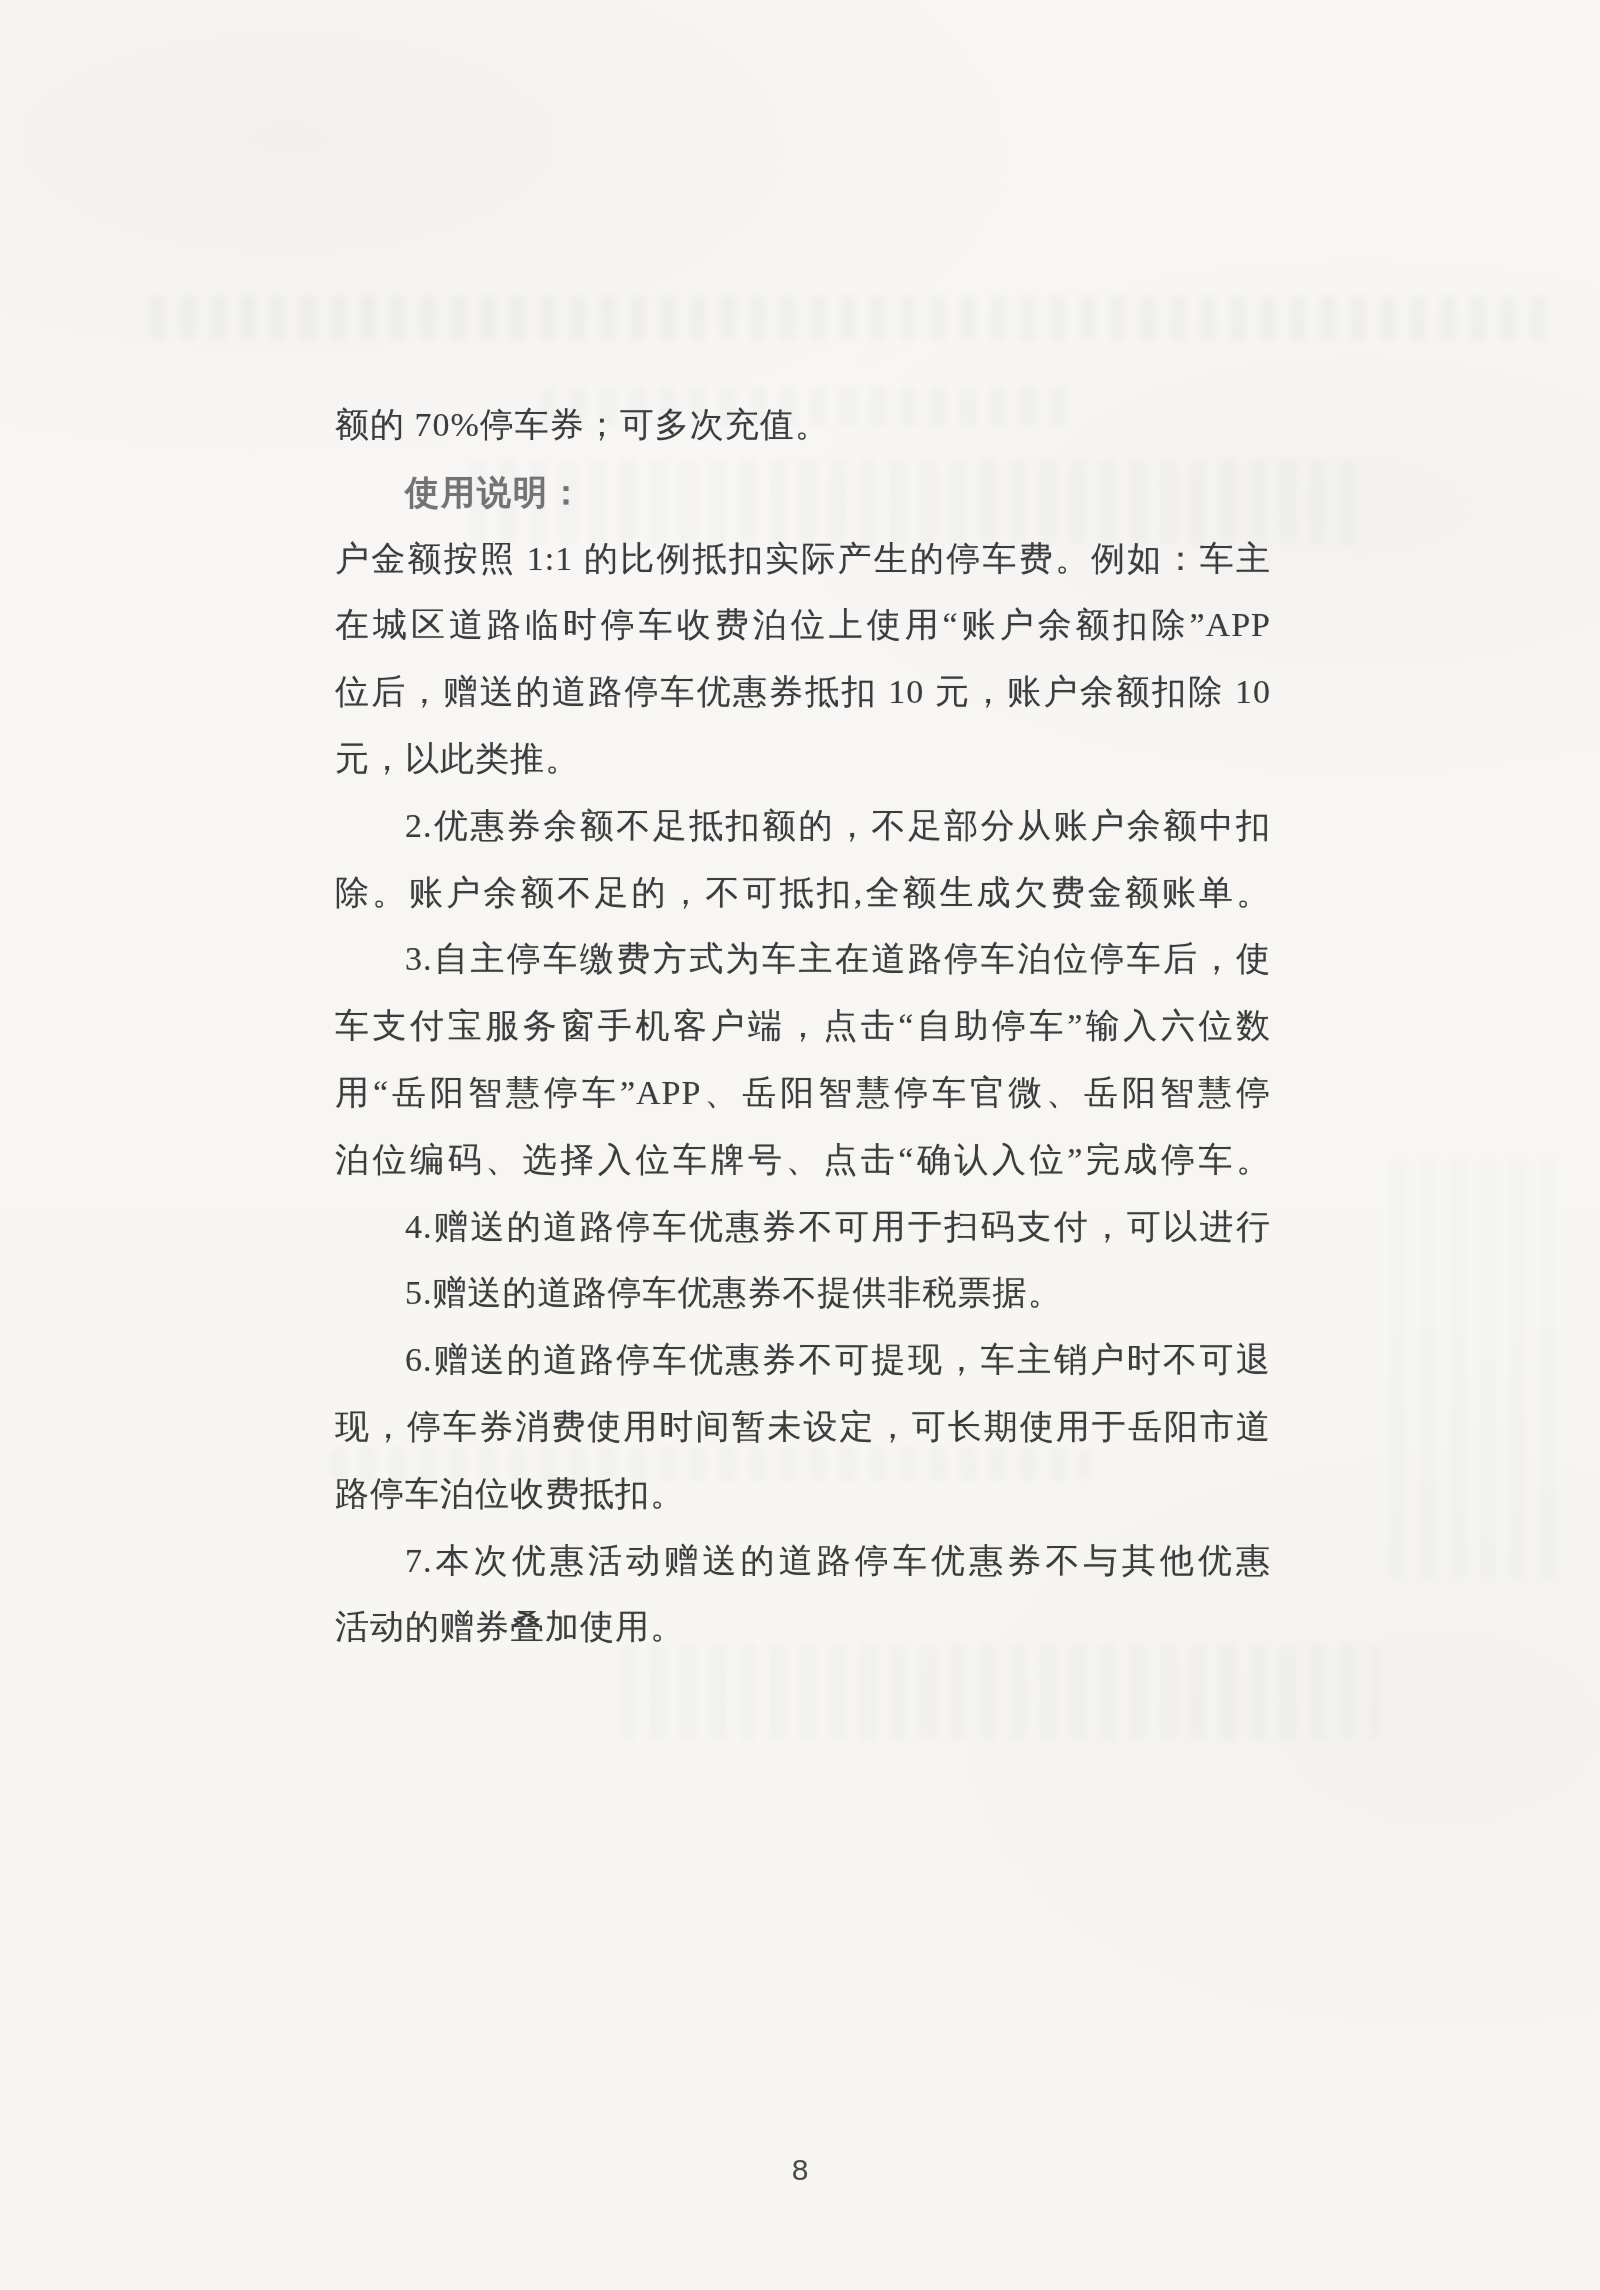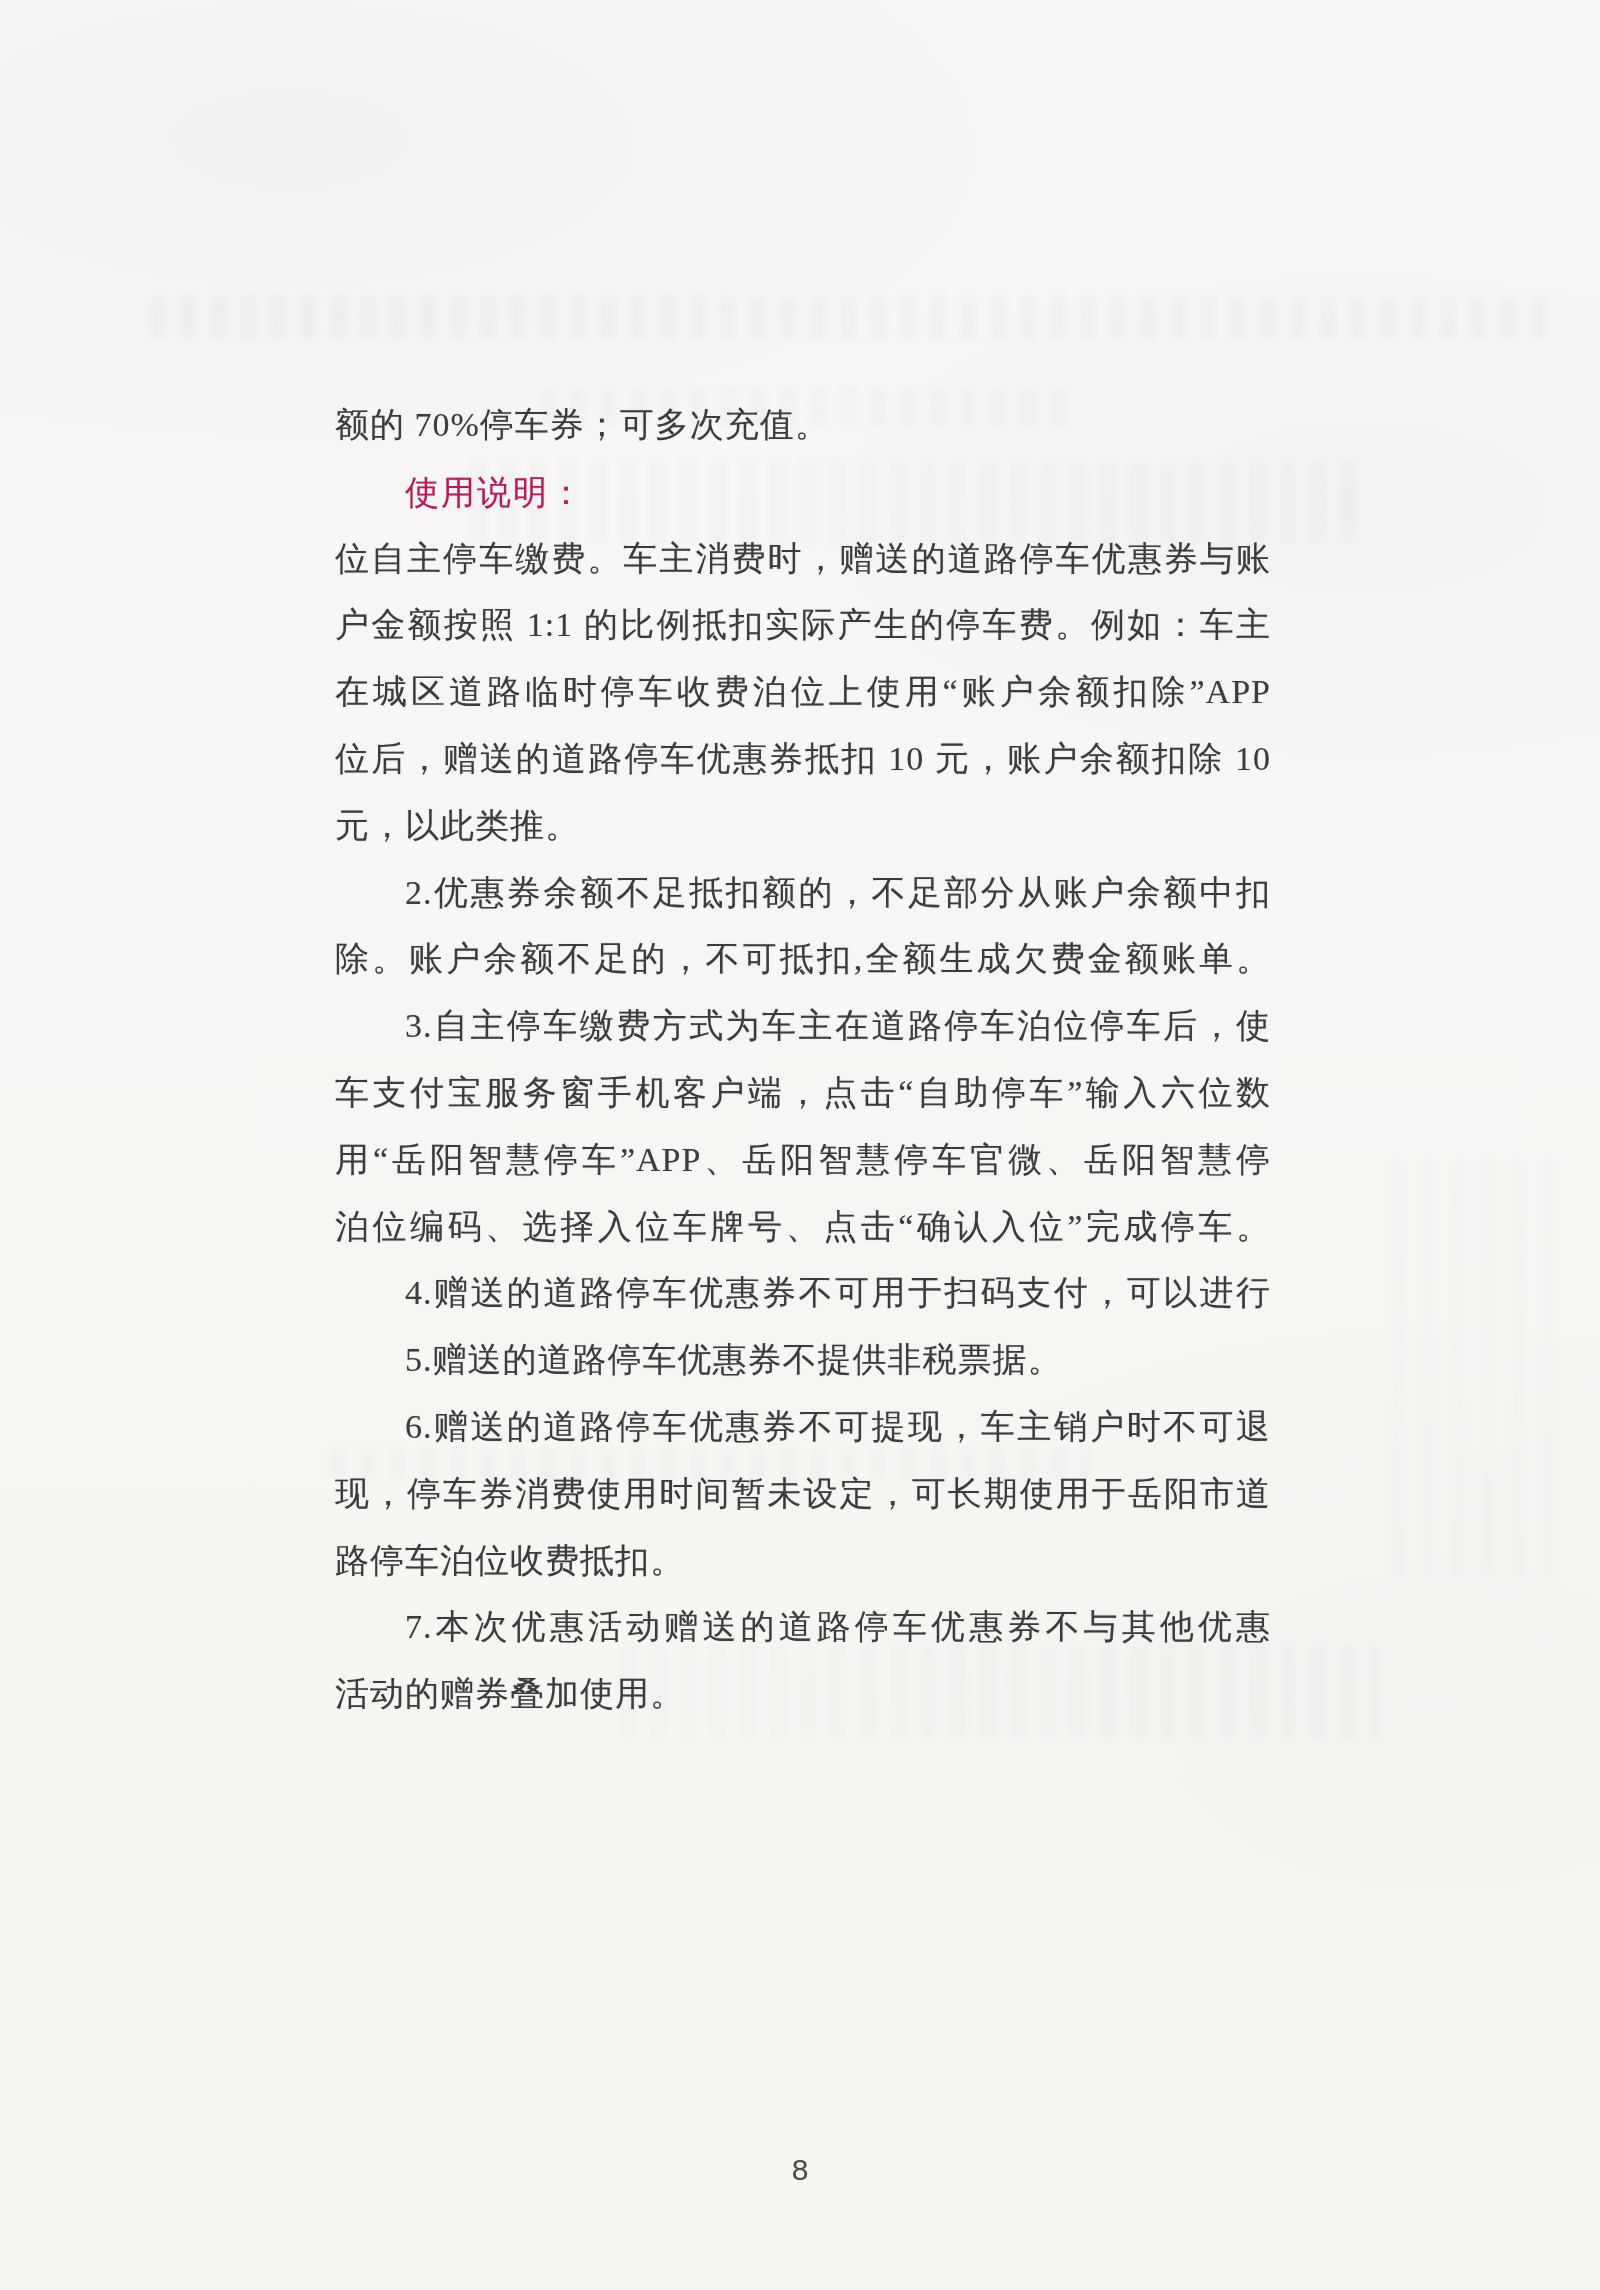--- a/index.html
+++ b/index.html
@@ -36,24 +36,24 @@
   .ln { height: 66.8px; white-space: normal; }
   .j {
     text-align: justify;
     text-align-last: justify;
     text-justify: inter-character;
     word-break: break-all;
   }
   .e { text-align: left; }
   .ind { text-indent: 70px; }
   .bold {
-    font-weight: 400;
+    font-weight: 700;
     font-family: "Liberation Sans", sans-serif;
     letter-spacing: 2px;
-    color: #be185d;
+    color: #737373;
   }
   .pagenum {
     position: absolute;
     top: 2152px;
     left: 0;
     width: 1600px;
     text-align: center;
     font-size: 30px;
     line-height: 36px;
     color: #4a4a4a;
@@ -83,21 +83,20 @@
   <div class="ghost g1"></div>
   <div class="ghost g2"></div>
   <div class="ghost g3"></div>
   <div class="ghost g4"></div>
   <div class="ghost g5"></div>
   <div class="ghost g6"></div>
 
   <div class="doc">
     <div class="ln e">额的 70%停车券；可多次充值。</div>
     <div class="ln e ind bold">使用说明：</div>
-    <div class="ln j">位自主停车缴费。车主消费时，赠送的道路停车优惠券与账</div>
     <div class="ln j">户金额按照 1:1 的比例抵扣实际产生的停车费。例如：车主</div>
     <div class="ln j">在城区道路临时停车收费泊位上使用“账户余额扣除”APP</div>
     <div class="ln j">位后，赠送的道路停车优惠券抵扣 10 元，账户余额扣除 10</div>
     <div class="ln e">元，以此类推。</div>
     <div class="ln j ind">2.优惠券余额不足抵扣额的，不足部分从账户余额中扣</div>
     <div class="ln j">除。账户余额不足的，不可抵扣,全额生成欠费金额账单。</div>
     <div class="ln j ind">3.自主停车缴费方式为车主在道路停车泊位停车后，使</div>
     <div class="ln j">车支付宝服务窗手机客户端，点击“自助停车”输入六位数</div>
     <div class="ln j">用“岳阳智慧停车”APP、岳阳智慧停车官微、岳阳智慧停</div>
     <div class="ln j">泊位编码、选择入位车牌号、点击“确认入位”完成停车。</div>

